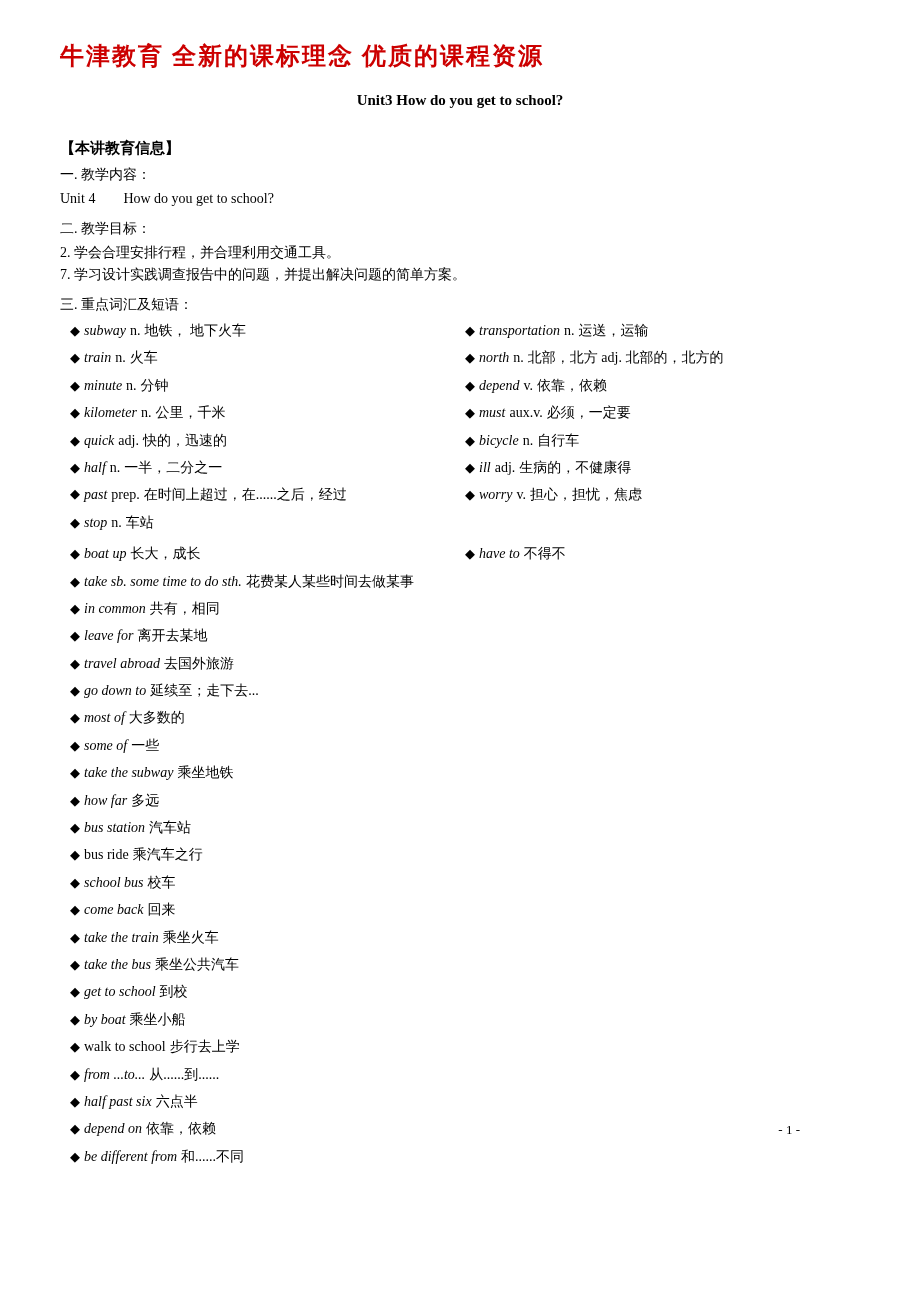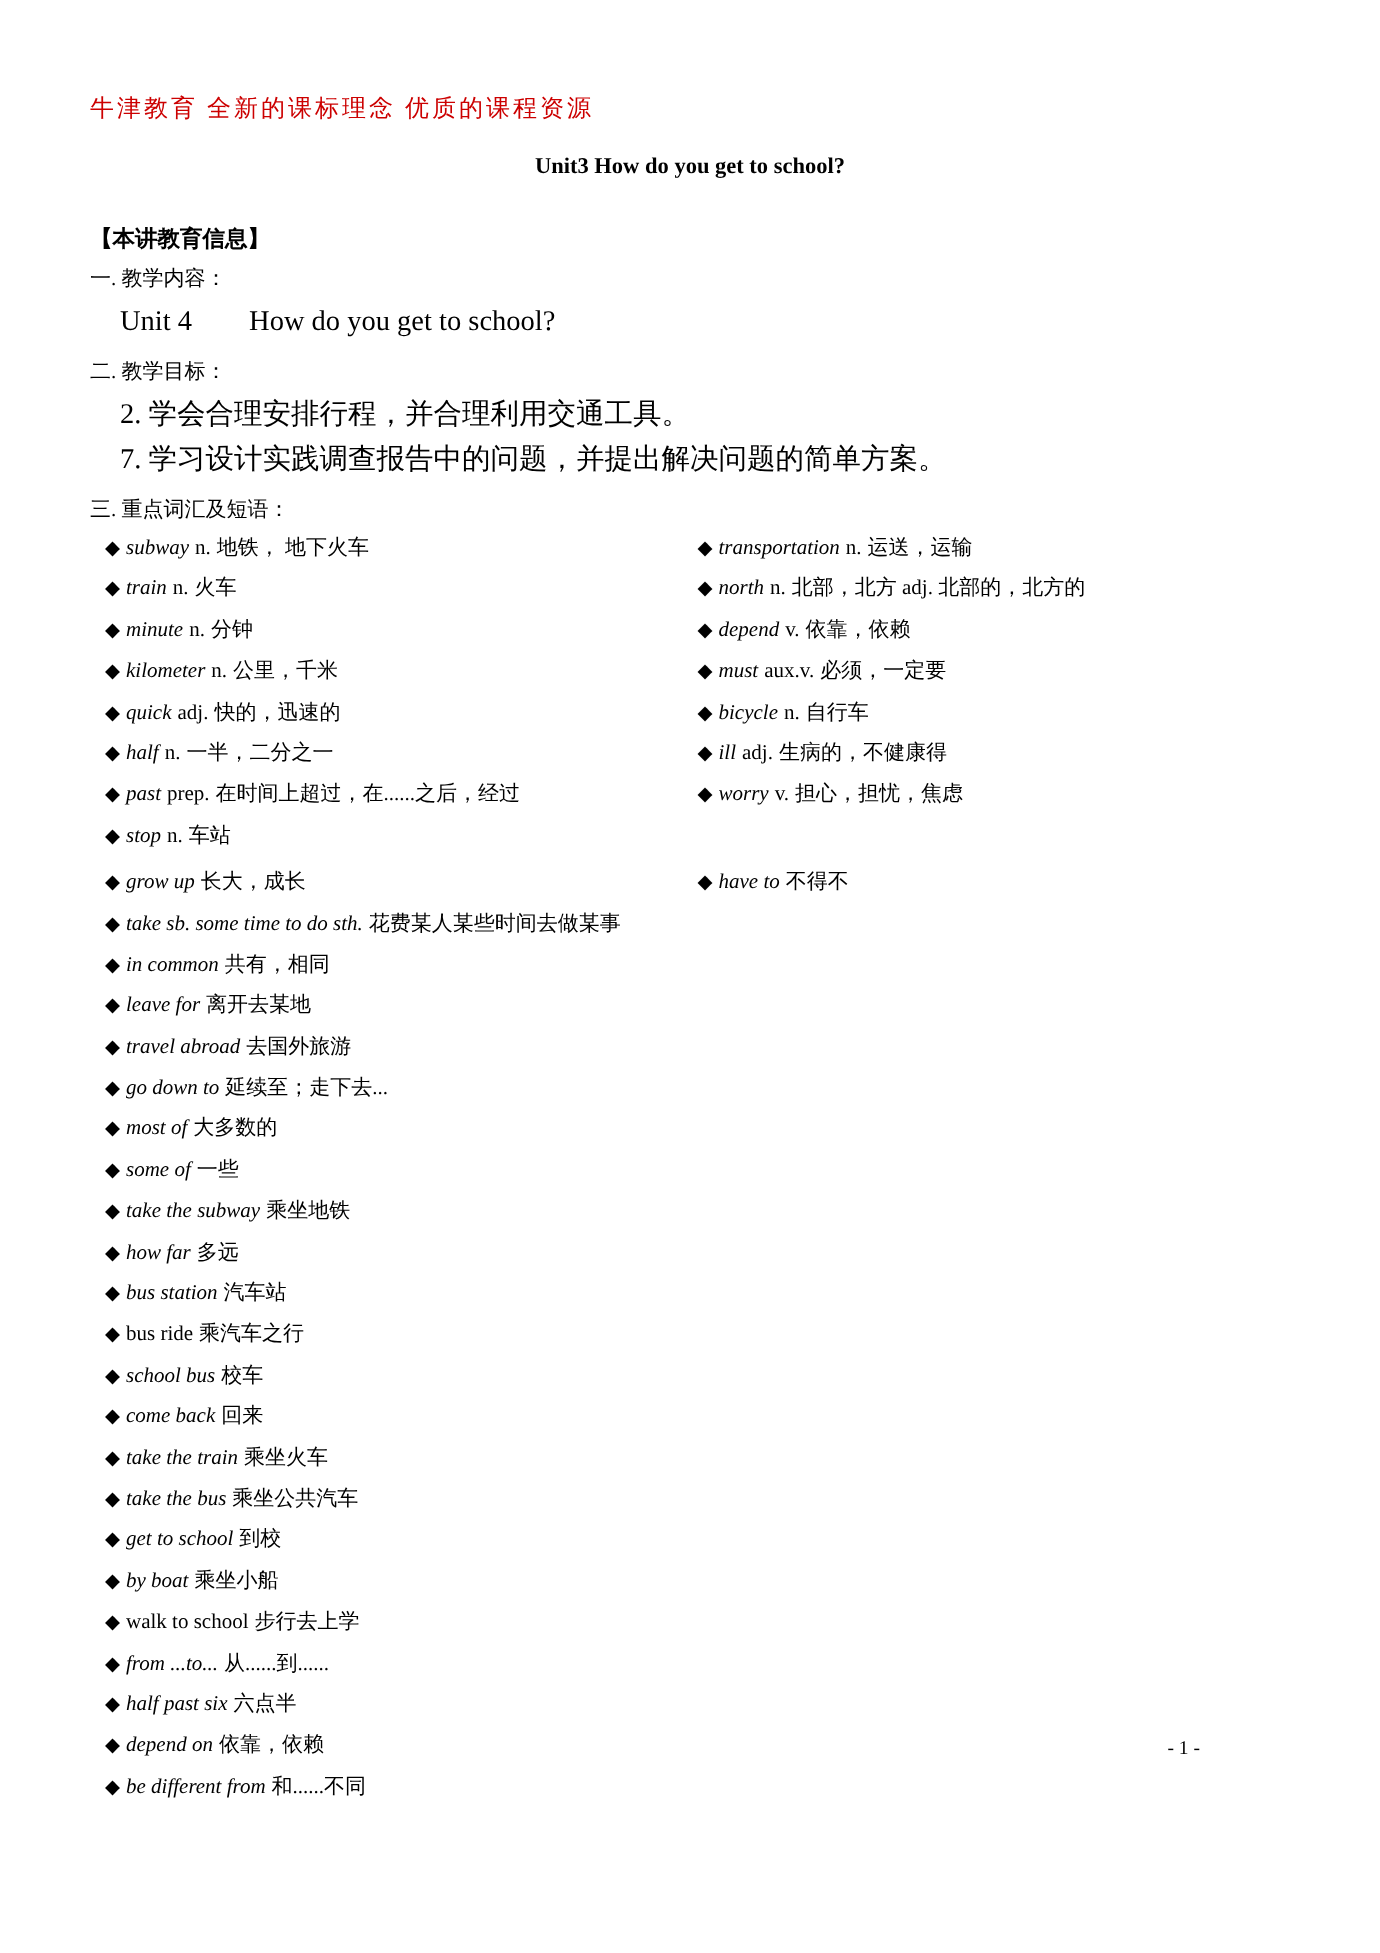--- a/index.html
+++ b/index.html
@@ -7,46 +7,44 @@
       background: #fff;
       font-family: "SimSun", "宋体", serif;
       font-size: 14px;
       color: #000;
       width: 920px;
       min-height: 1302px;
       padding: 40px 60px 40px 60px;
     }
     .header-title {
       color: #cc0000;
-      font-size: 16px;
-      font-weight: normal;
+      font-size: 24px;
+      font-weight: bold;
       margin-bottom: 20px;
       letter-spacing: 2px;
-      margin-top: 22px;
     }
     .unit-title {
       text-align: center;
       font-weight: bold;
       font-size: 15px;
       margin-bottom: 30px;
     }
     .section-title {
       font-weight: bold;
       font-size: 15px;
       margin-bottom: 8px;
       margin-top: 10px;
     }
     .section-label {
       font-size: 14px;
       margin-bottom: 6px;
     }
     .sub-item {
-      margin-left: 20px;
       margin-bottom: 4px;
-      font-size: 19px;
+      font-size: 14px;
     }
     .vocab-grid {
       display: grid;
       grid-template-columns: 1fr 1fr;
       gap: 0;
       margin-left: 10px;
     }
     .vocab-item {
       display: flex;
       align-items: baseline;
@@ -215,21 +213,21 @@
           <span class="vocab-meaning">担心，担忧，焦虑</span>
         </div>
       </div>
     </div>
 
     <div class="vocab-grid" style="margin-top:4px;">
 
       <div>
         <div class="phrase-item">
           <span class="diamond">◆</span>
-          <span style="margin-right:4px; font-style:italic;">grow up</span>
+          <span style="margin-right:4px; font-style:italic;">boat up</span>
           <span>       长大，成长</span>
         </div>
       </div>
       <div>
         <div class="phrase-item">
           <span class="diamond">◆</span>
           <span style="margin-right:4px; font-style:italic;">have to</span>
           <span>  不得不</span>
         </div>
       </div>

